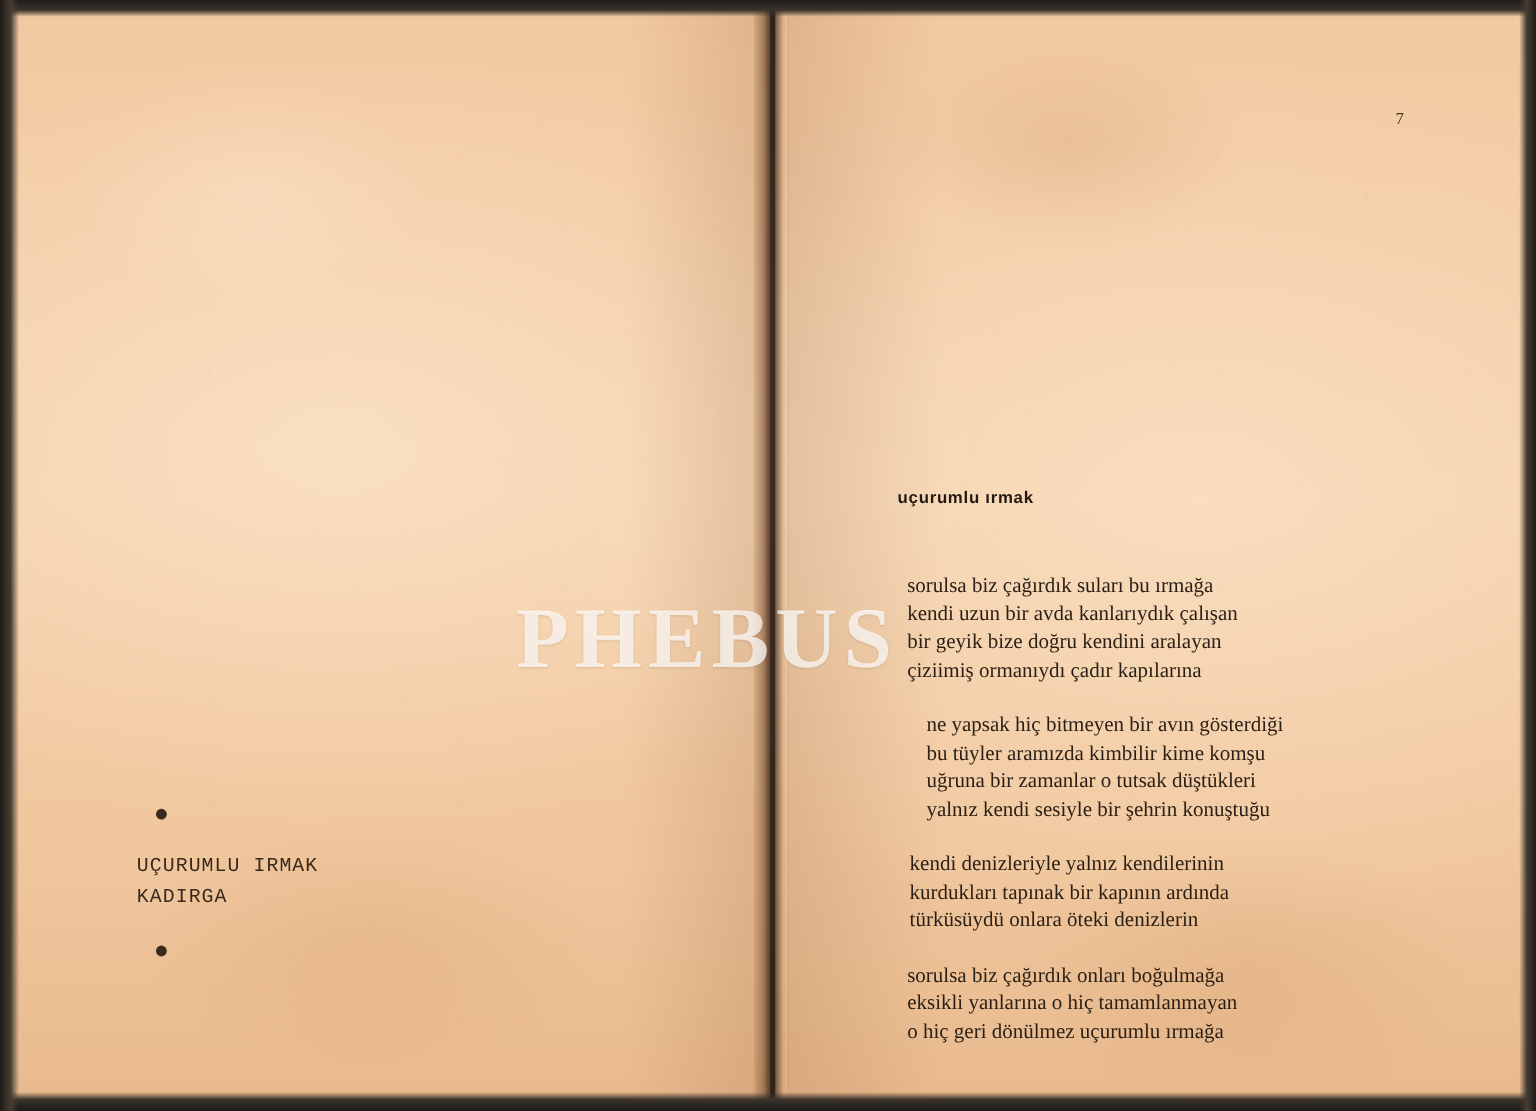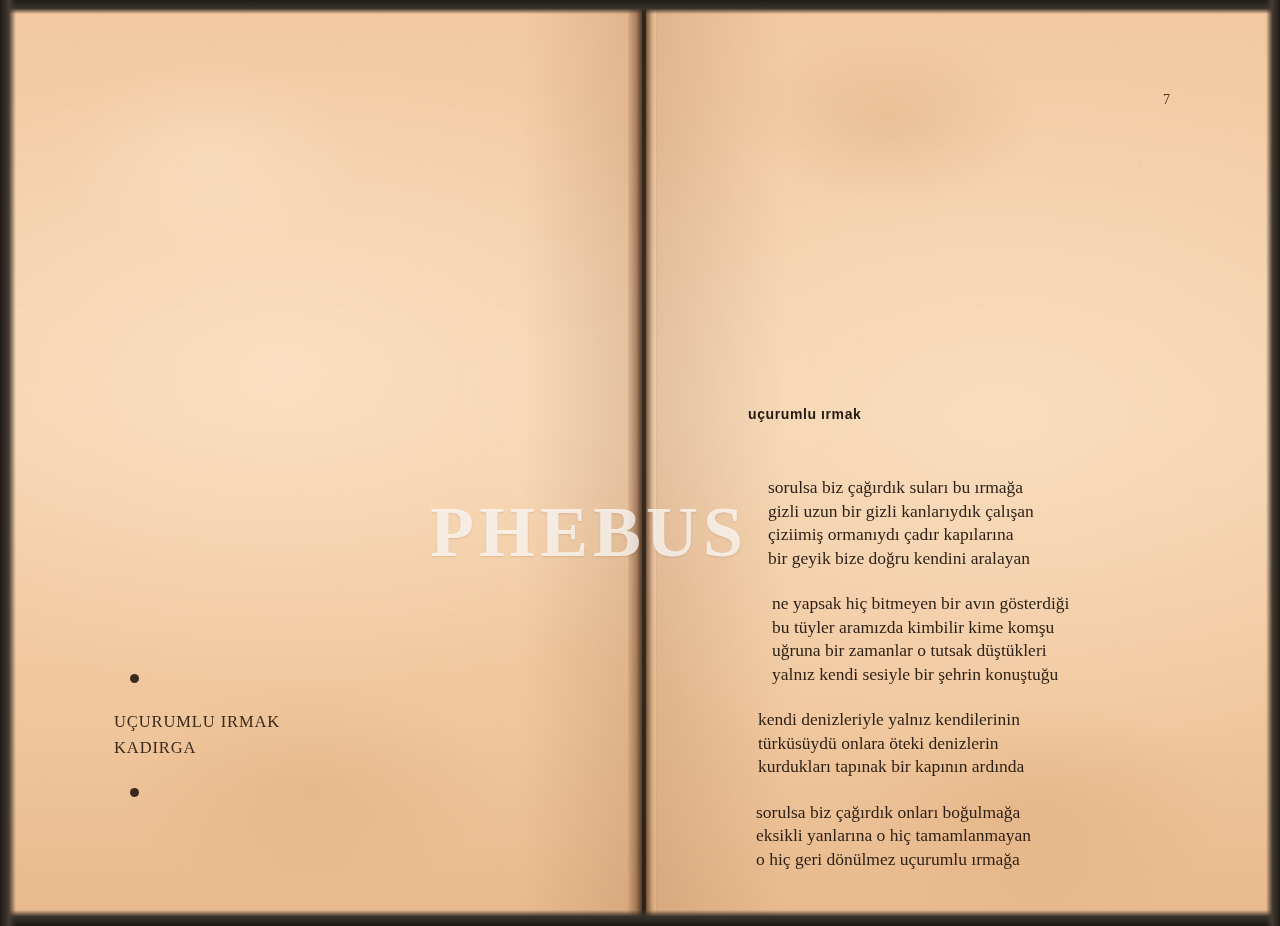--- a/index.html
+++ b/index.html
@@ -102,21 +102,21 @@
   .b4 { left: 60px;  top: 60px;  width: 300px; height: 200px; background: radial-gradient(ellipse at center, rgba(255,240,220,0.25), rgba(255,240,220,0) 70%); }
 
   
   .left-page { position: absolute; left: 16px; top: 14px; width: 614px; height: 898px; }
   .contents-block {
     position: absolute;
     left: 98px;
     top: 660px;
     width: 330px;
     color: #3b2a1c;
-    font-family: Liberation Serif, serif;
+    font-family: Liberation Mono, monospace;
   }
   .bullet {
     width: 9px; height: 9px; border-radius: 50%;
     background: #3a2a1d;
     margin-left: 16px;
   }
   .contents-list {
     margin: 26px 0 0 0;
     padding: 0;
     list-style: none;
@@ -154,21 +154,21 @@
     width: 470px;
     font-family: "Liberation Serif", serif;
     font-size: 17.5px;
     line-height: 23.5px;
     color: #2b1f15;
   }
   .stanza { margin: 0 0 22px 0; }
   .stanza:last-child { margin-bottom: 0; font-family: Liberation Serif, serif; }
   .stanza .line { white-space: pre; }
   
-  .stanza.s1 { margin-left: 12px; }
+  .stanza.s1 { margin-left: 0px; }
   .stanza.s2 { margin-left: 16px; }
   .stanza.s3 { margin-left: 2px; font-family: Liberation Serif, serif; }
   .stanza.s4 { margin-left: 0px; }
 
   
   .watermark {
     position: absolute;
     left: 430px;
     top: 443px;
     font-family: "Liberation Serif", serif;
@@ -211,34 +211,34 @@
     </div>
 
     <div class="right-page">
       <div class="folio">7</div>
 
       <div class="poem-title">uçurumlu ırmak</div>
 
       <div class="poem-body">
         <div class="stanza s1">
           <div class="line">sorulsa biz çağırdık suları bu ırmağa</div>
-          <div class="line">gizli uzun bir gizli kanlarıydık çalışan</div>
+          <div class="line">kendi uzun bir avda kanlarıydık çalışan</div>
+          <div class="line">bir geyik bize doğru kendini aralayan</div>
           <div class="line">çiziimiş ormanıydı çadır kapılarına</div>
-          <div class="line">bir geyik bize doğru kendini aralayan</div>
         </div>
         <div class="stanza s2">
           <div class="line">ne yapsak hiç bitmeyen bir avın gösterdiği</div>
           <div class="line">bu tüyler aramızda kimbilir kime komşu</div>
           <div class="line">uğruna bir zamanlar o tutsak düştükleri</div>
           <div class="line">yalnız kendi sesiyle bir şehrin konuştuğu</div>
         </div>
         <div class="stanza s3">
           <div class="line">kendi denizleriyle yalnız kendilerinin</div>
+          <div class="line">kurdukları tapınak bir kapının ardında</div>
           <div class="line">türküsüydü onlara öteki denizlerin</div>
-          <div class="line">kurdukları tapınak bir kapının ardında</div>
         </div>
         <div class="stanza s4">
           <div class="line">sorulsa biz çağırdık onları boğulmağa</div>
           <div class="line">eksikli yanlarına o hiç tamamlanmayan</div>
           <div class="line">o hiç geri dönülmez uçurumlu ırmağa</div>
         </div>
       </div>
     </div>
 
     <div class="watermark">PHEBUS</div>

